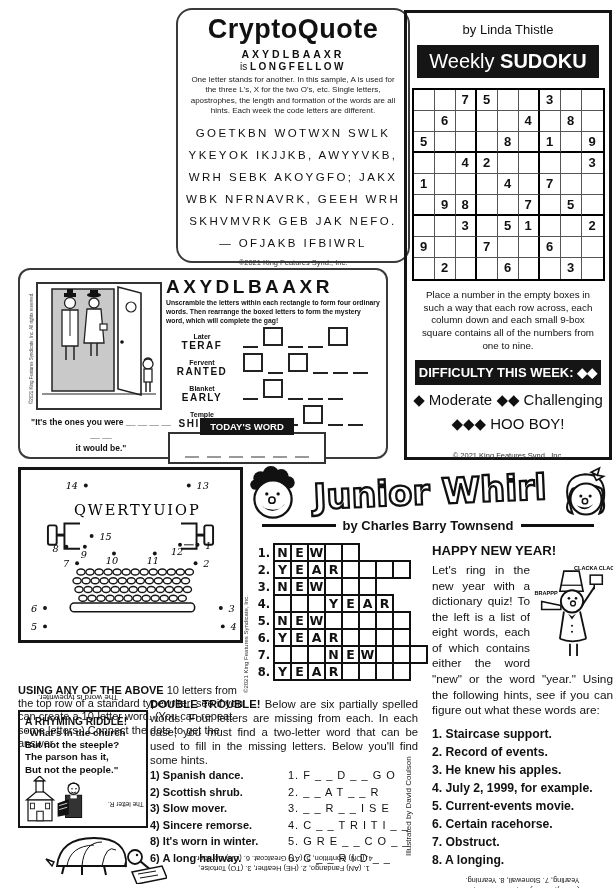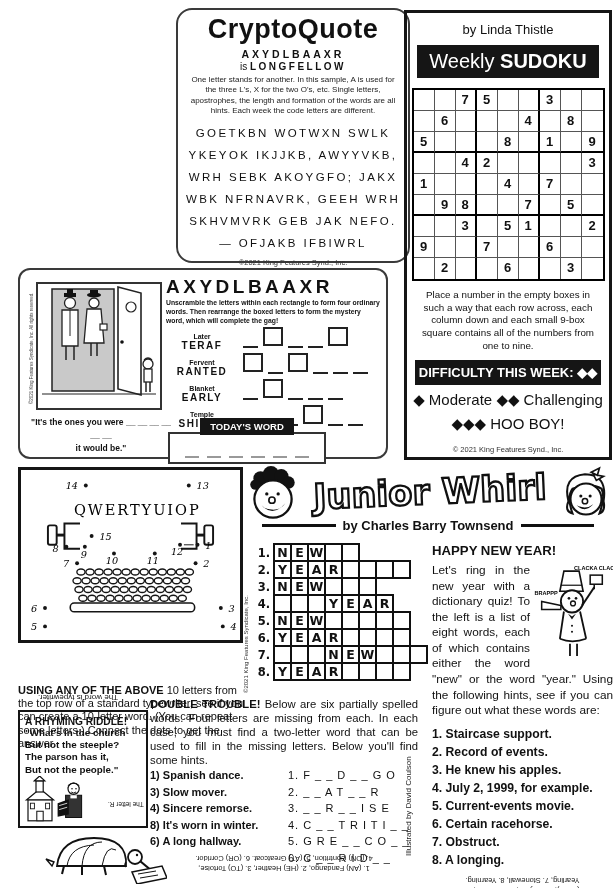--- a/index.html
+++ b/index.html
@@ -30,21 +30,21 @@
       margin:10px auto 0;border:2px solid #000;box-sizing:content-box}
   .s-cell{border-right:1px solid #555;border-bottom:1px solid #555;box-sizing:border-box;
       font-size:13px;font-weight:bold;line-height:20px}
   .s-cell.cr{border-right:2px solid #000}
   .s-cell.er{border-right:none}
   .s-cell.cb{border-bottom:2px solid #000}
   .s-cell.eb{border-bottom:none}
   #sud-instr{margin:8px 9px 0;font-size:9.8px;line-height:1.3}
   #sud-diff{margin:7px 8px 0;background:#151515;color:#fff;font-weight:bold;font-size:13px;padding:5px 0}
   .sud-leg{margin-top:6px;font-size:15px}
-  #sud-copy{margin-top:12px;font-size:7.5px;color:#333}
+  #sud-copy{margin-top:18px;font-size:7.5px;color:#333}
 
   
   #scr{left:18px;top:268px;width:370px;height:191px;border:2px solid #3a3a3a;border-radius:12px;box-sizing:border-box}
   #scr-cartoon{position:absolute;left:16px;top:12px;width:126px;height:128px;border:2px solid #333;box-sizing:border-box;overflow:hidden}
   #scr-side-copy{position:absolute;left:9px;top:134px;font-size:4.5px;color:#444}
   #scr-caption{position:absolute;left:8px;top:146px;width:146px;font-size:8.5px;font-weight:bold;
       text-align:center;line-height:1.5}
   #scr-right{position:absolute;left:146px;top:6px;width:220px}
   #scr-title{font-size:19px;font-weight:bold;letter-spacing:3.5px}
   #scr-instr{font-size:6.8px;font-weight:bold;line-height:1.3;margin-top:1px;width:214px}
@@ -647,20 +647,21 @@
       </div>
   </div>
 
   <div id="dt" class="abs">
     <div id="dt-intro">
       <b>DOUBLE TROUBLE!</b><span> Below are six partially spelled words. Four letters are missing from each. In each case, you must find a two-letter word that can be used to fill in the missing letters. Below you'll find some hints.</span>
     </div>
     <div id="dt-cols">
       <div id="dt-hints">
           <div class="dt-h">1) Spanish dance.</div>
+          <div class="dt-h">2) Scottish shrub.</div>
           <div class="dt-h">3) Slow mover.</div>
           <div class="dt-h">4) Sincere remorse.</div>
           <div class="dt-h">8) It's worn in winter.</div>
           <div class="dt-h">6) A long hallway.</div>
         </div>
       <div id="dt-patterns">
           <div class="dt-p">1. F _ _ D _ _ G O</div>
           <div class="dt-p">2. _ _ A T _ _ R</div>
           <div class="dt-p">3. _ _ R _ _ I S E</div>
           <div class="dt-p">4. C _ _ T R I T I _ _</div>

